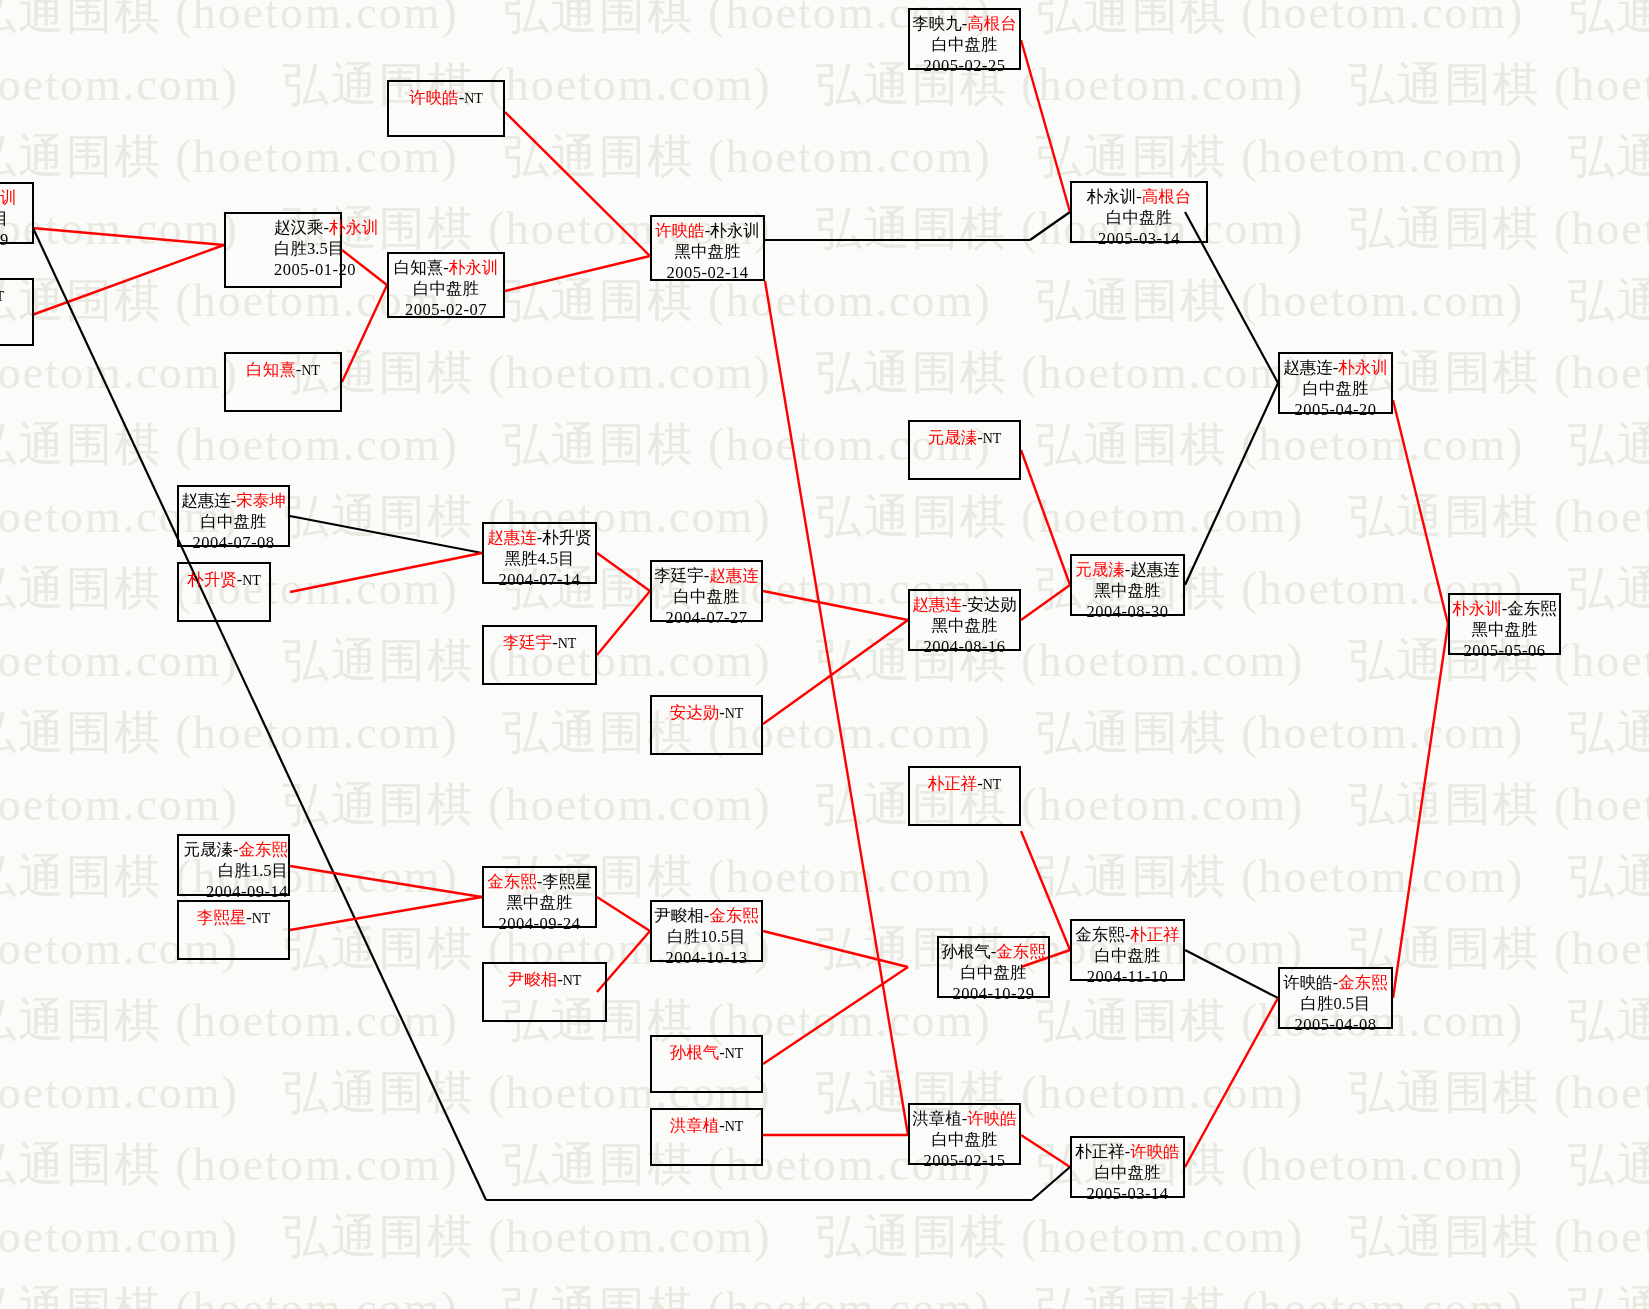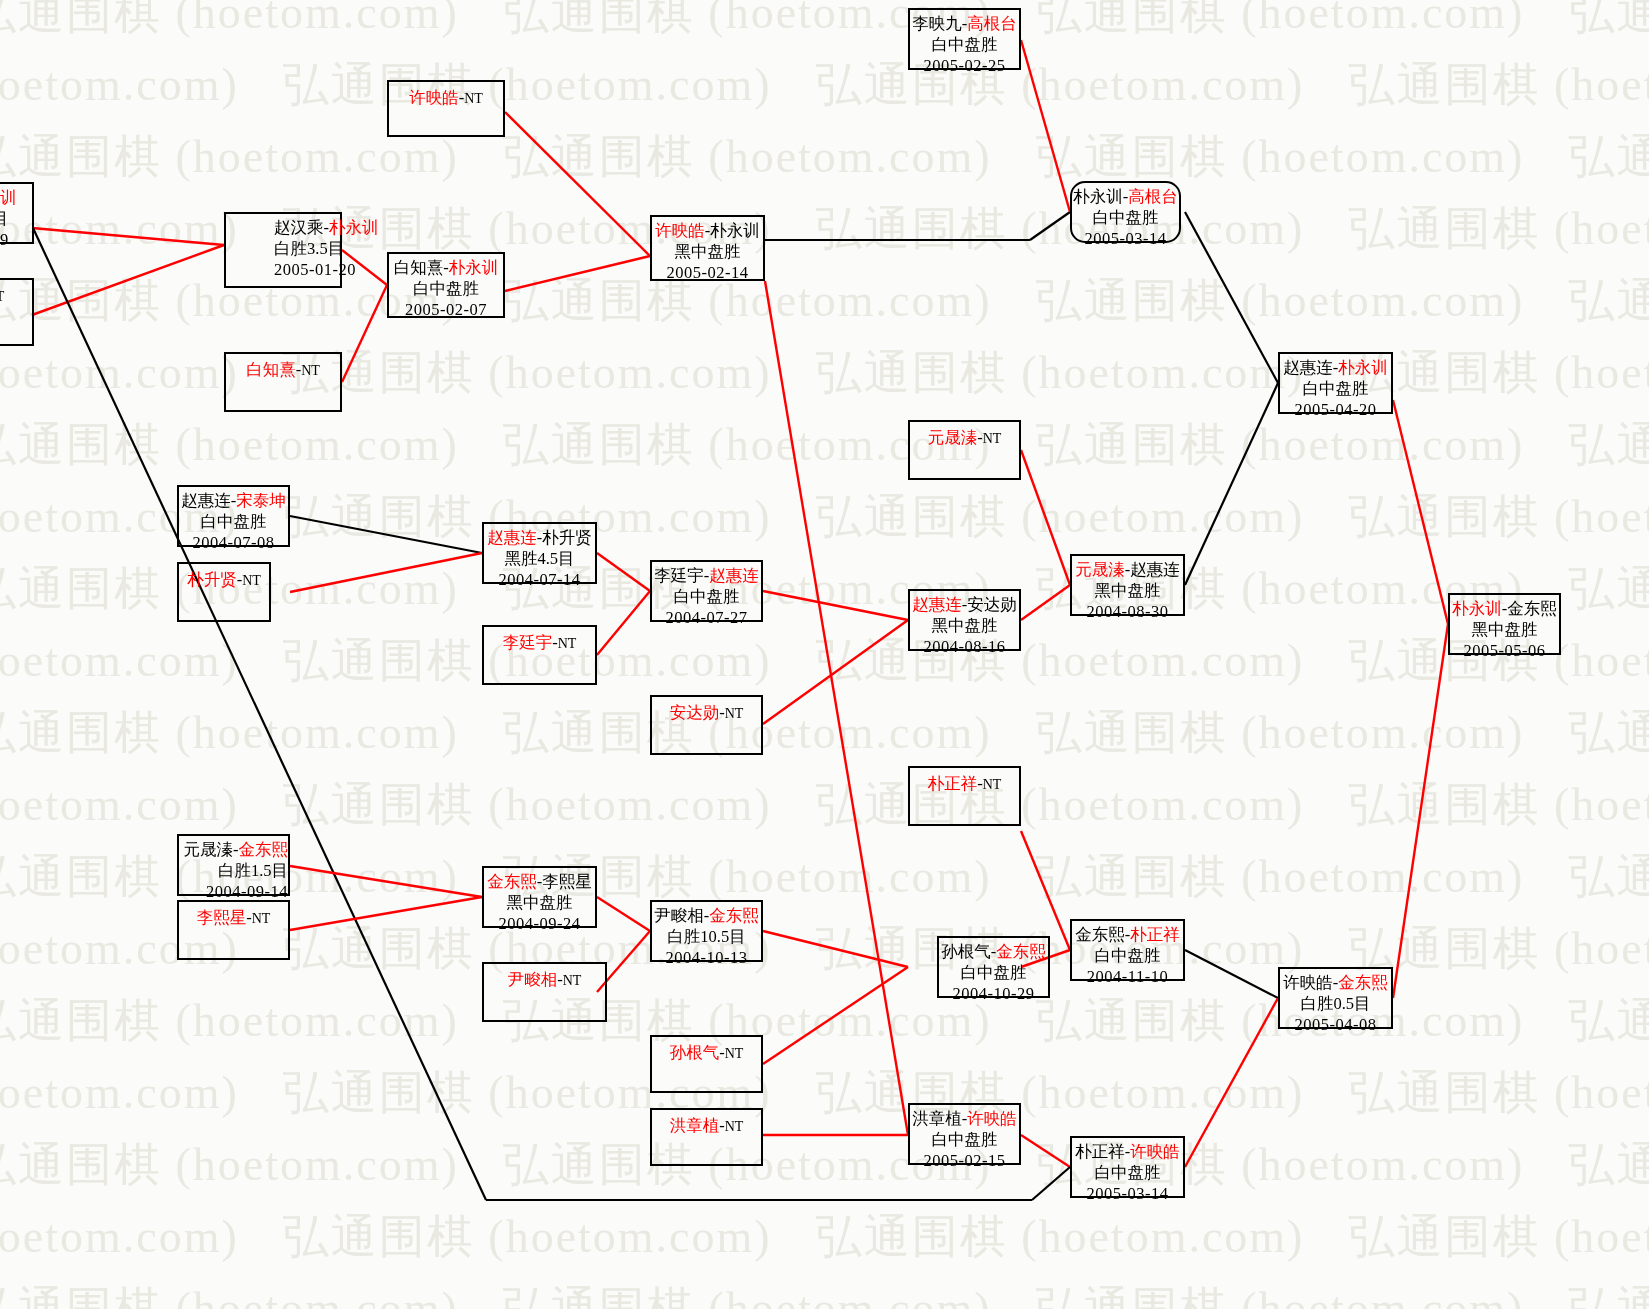--- a/index.html
+++ b/index.html
@@ -162,21 +162,21 @@
       <div class="node" style="left: 650px; top: 215px; width: 115px; height: 66px; border-color: rgb(0, 0, 0);">
         <div class="ttl"><span class="red">许映皓</span><span class="blk">-</span><span class="blk">朴永训</span></div>
         <div class="res">黑中盘胜</div>
         <div class="dt">2005-02-14</div>
       </div>
       <div class="node" style="left: 908px; top: 8px; width: 113px; height: 62px; border-color: rgb(0, 0, 0);">
         <div class="ttl"><span class="blk">李映九</span><span class="blk">-</span><span class="red">高根台</span></div>
         <div class="res">白中盘胜</div>
         <div class="dt">2005-02-25</div>
       </div>
-      <div class="node" style="left: 1070px; top: 181px; width: 111px; height: 62px; border-color: rgb(0, 0, 0); border-radius: 15px;">
+      <div class="node" style="left: 1070px; top: 181px; width: 138px; height: 62px; border-color: rgb(0, 0, 0);">
         <div class="ttl"><span class="blk">朴永训</span><span class="blk">-</span><span class="red">高根台</span></div>
         <div class="res">白中盘胜</div>
         <div class="dt">2005-03-14</div>
       </div>
       <div class="node" style="left: 1278px; top: 352px; width: 115px; height: 62px; border-color: rgb(0, 0, 0);">
         <div class="ttl"><span class="blk">赵惠连</span><span class="blk">-</span><span class="red">朴永训</span></div>
         <div class="res">白中盘胜</div>
         <div class="dt">2005-04-20</div>
       </div>
       <div class="node" style="left: 1448px; top: 593px; width: 113px; height: 62px; border-color: rgb(0, 0, 0);">

